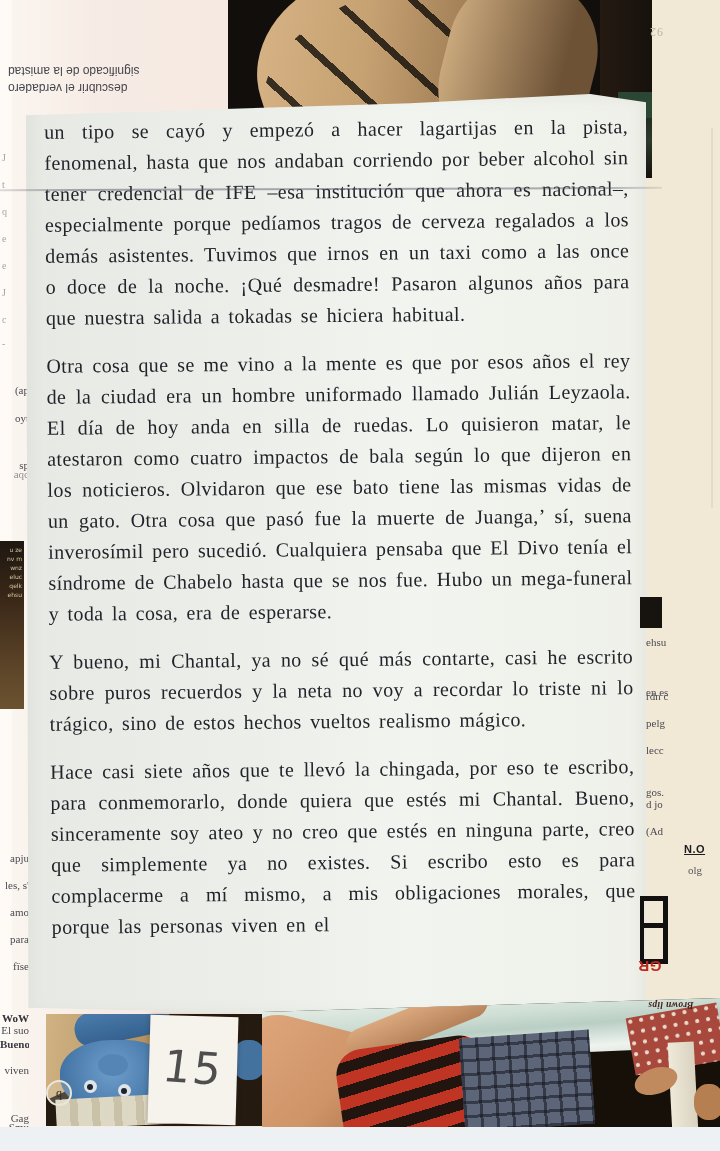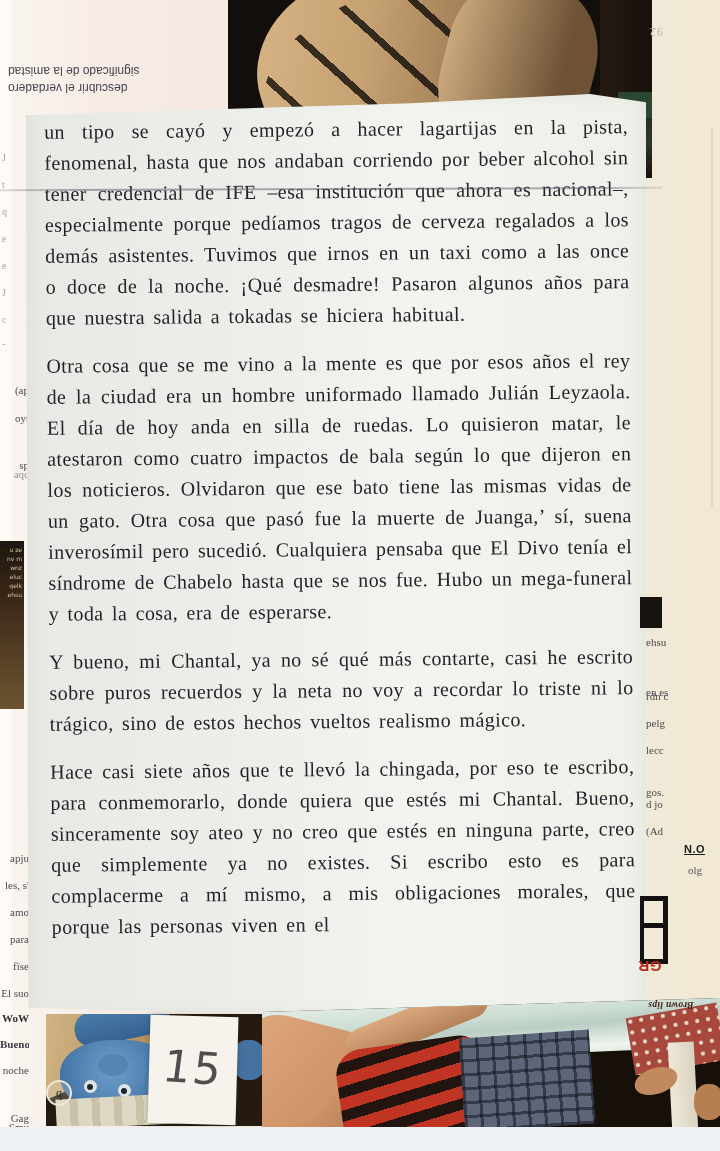--- a/index.html
+++ b/index.html
@@ -193,24 +193,24 @@
 
   <div class="abs black-rect"></div>
   <div class="abs black-grid"></div>
   <div class="abs gr-red">GR</div>
 
   <div class="abs frag frag-l" style="top:852px">apju</div>
   <div class="abs frag frag-l" style="top:879px">les, s'</div>
   <div class="abs frag frag-l" style="top:906px">amo</div>
   <div class="abs frag frag-l" style="top:933px">para</div>
   <div class="abs frag frag-l" style="top:960px">fïse</div>
-  <div class="abs frag frag-l" style="top:987px">El suo</div>
+  <div class="abs frag frag-l" style="top:1024px">El suo</div>
   <div class="abs frag frag-l" style="top:1012px;font-weight:bold;color:#33333a">WoW</div>
   <div class="abs frag frag-l" style="top:1038px;font-weight:bold;color:#3a3a42">Bueno</div>
-  <div class="abs frag frag-l" style="top:1064px">noche</div>
+  <div class="abs frag frag-l" style="top:1064px">viven</div>
   <div class="abs frag frag-l" style="top:1121px">Smu</div>
   <div class="abs frag frag-l" style="top:1112px">Gag</div>
 
   <div class="abs smurf-photo">
     <div class="abs sm-tan"></div>
     <div class="abs sm-tan2"></div>
     <div class="abs sm-arm"></div>
     <div class="abs sm-head"></div>
     <div class="abs sm-nose"></div>
     <div class="abs sm-eye" style="left:38px;top:66px"></div>

